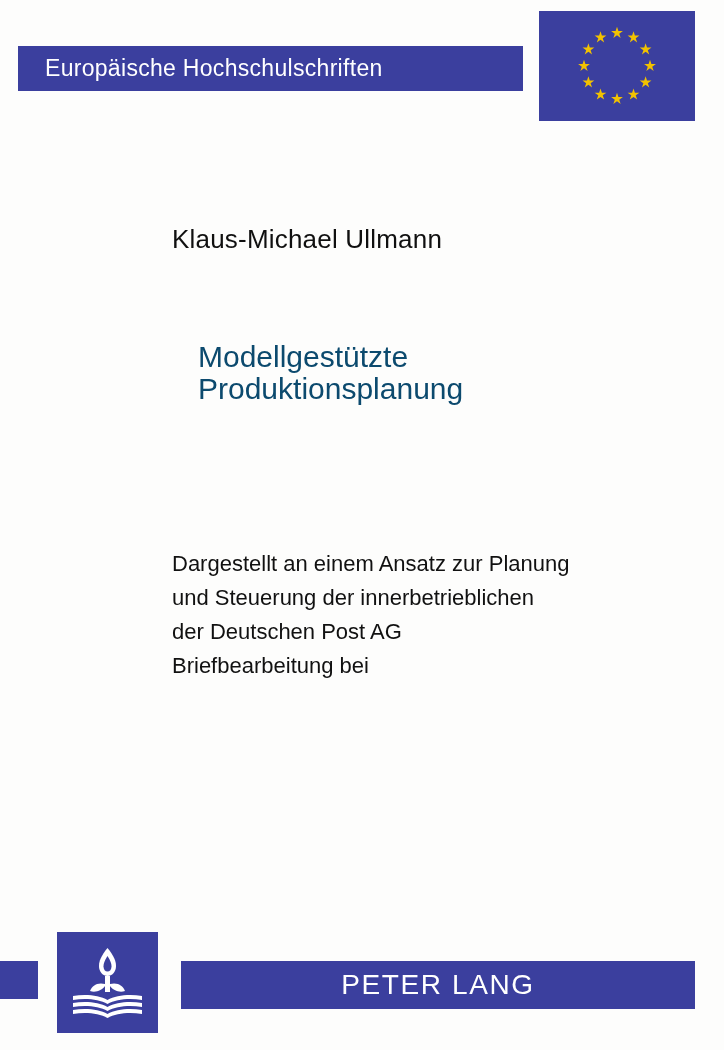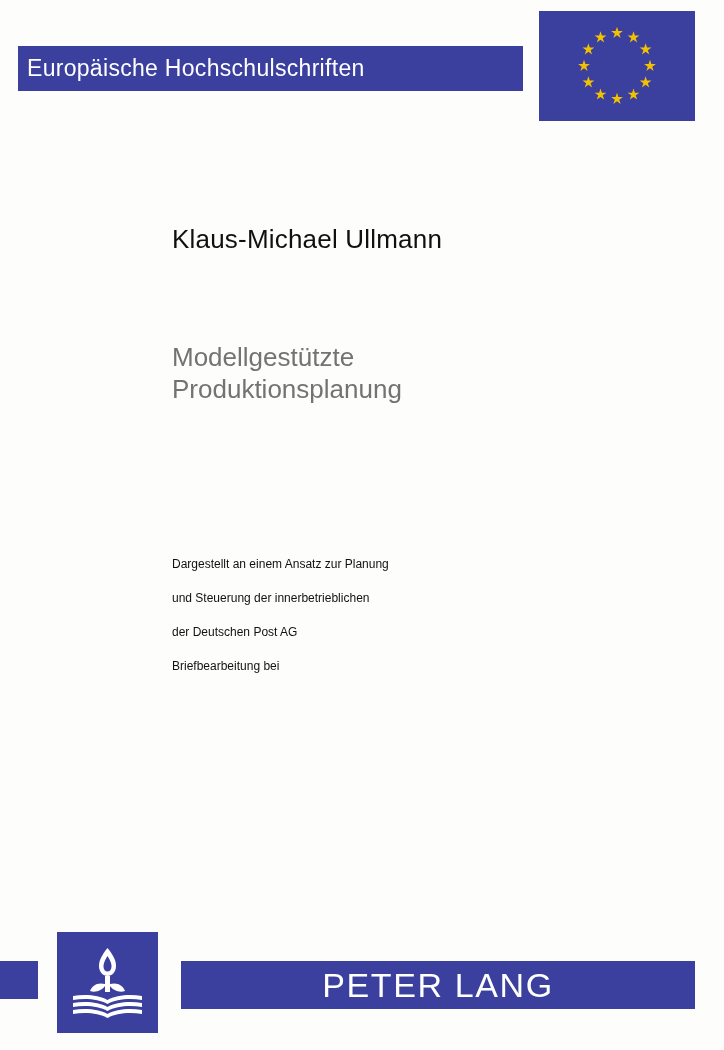--- a/index.html
+++ b/index.html
@@ -32,21 +32,21 @@
     width: 505px;
     height: 45px;
     background: #3b3f9e;
     display: flex;
     align-items: center;
   }
   .series-title {
     color: #ffffff;
     font-size: 23px;
     letter-spacing: 0.3px;
-    padding-left: 9px;
+    padding-left: 27px;
     white-space: nowrap;
   }
 
   
   .eu-flag {
     position: absolute;
     left: 539px;
     top: 11px;
     width: 156px;
     height: 110px;
@@ -71,35 +71,36 @@
   }
 
   
   .title-block {
     position: absolute;
     left: 172px;
     top: 341px;
     width: 490px;
   }
   .title-line {
-    font-size: 26px;
+    font-size: 30px;
     line-height: 32px;
-    color: #737373;
+    color: #0c4a6e;
     white-space: nowrap;
+    margin-left: 26px;
   }
 
   
   .subtitle-block {
     position: absolute;
     left: 172px;
     top: 547px;
     width: 500px;
   }
   .subtitle-line {
-    font-size: 12px;
+    font-size: 22px;
     line-height: 34px;
     color: #111111;
     white-space: nowrap;
   }
 
   
   .bottom-left-square {
     position: absolute;
     left: 0px;
     top: 961px;
@@ -121,21 +122,21 @@
     top: 961px;
     width: 514px;
     height: 48px;
     background: #3b3f9e;
     display: flex;
     align-items: center;
     justify-content: center;
   }
   .publisher-name {
     color: #ffffff;
-    font-size: 34px;
+    font-size: 28px;
     letter-spacing: 1.6px;
   }
   .logo-svg { display:block; }
 </style>
 </head>
 <body>
 
 <div class="page">
 
   <div class="series-bar">

